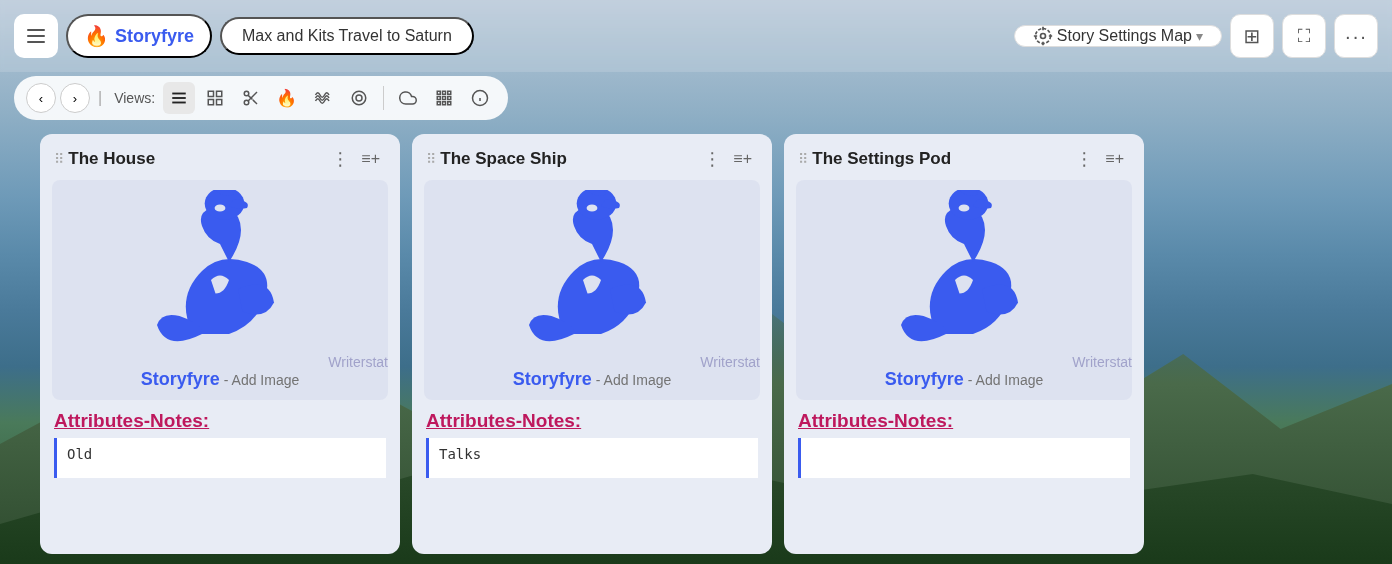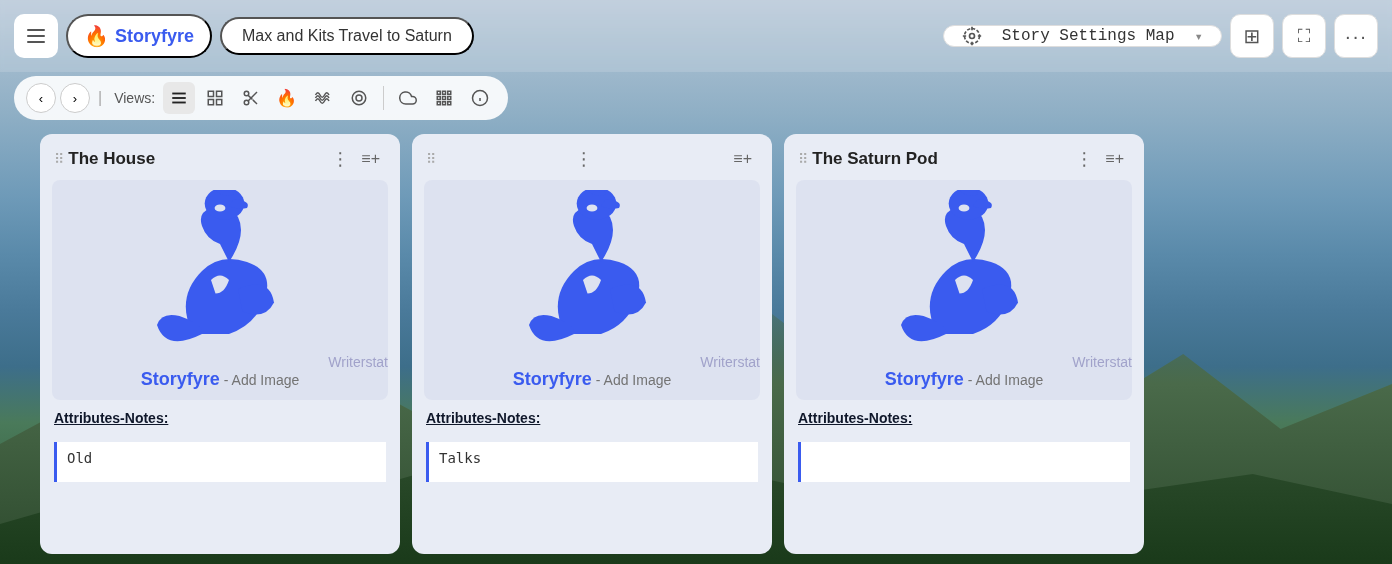--- a/index.html
+++ b/index.html
@@ -105,31 +105,30 @@
       color: #333;
       cursor: pointer;
       flex-shrink: 0;
     }
 
     .spacer { flex: 1; }
 
     .settings-map-btn {
       display: flex;
       align-items: center;
-      gap: 20px;
+      gap: 4px;
       background: white;
       border: 1px solid #ddd;
       border-radius: 24px;
       padding: 0 18px;
       font-size: 16px;
       font-weight: 500;
       color: #333;
       cursor: pointer;
       flex-shrink: 0;
-      font-family: Liberation Mono, monospace;
     }
 
     .icon-btn {
       width: 44px;
       height: 44px;
       border-radius: 10px;
       background: white;
       border: 1px solid #ddd;
       cursor: pointer;
       display: flex;
@@ -321,25 +320,25 @@
       color: #737373;
       margin-left: 2px;
     }
 
     .card-body {
       padding: 10px 14px;
       flex: 1;
     }
 
     .attr-notes-label {
-      font-size: 14px;
+      font-size: 19px;
       font-weight: 600;
-      color: #0f172a;
+      color: #be185d;
       text-decoration: underline;
-      margin-bottom: 16px;
+      margin-bottom: 6px;
     }
 
     .attr-notes-input {
       width: 100%;
       min-height: 40px;
       border: none;
       border-left: 3px solid #3a5bef;
       background: white;
       padding: 8px 10px;
       font-size: 14px;
@@ -542,20 +541,21 @@
     </div>
     <div class="card-body">
       <div class="attr-notes-label">Attributes-Notes:</div>
       <textarea class="attr-notes-input" rows="1" style="">Old</textarea>
     </div>
   </div>
 
   <div class="card">
     <div class="card-header">
       <span class="card-drag-icon">⠿</span>
+      <span class="card-title">The Space Ship</span>
       <button class="card-menu-btn">⋮</button>
       <button class="card-add-btn">≡+</button>
     </div>
     <div class="card-image-area">
       <svg class="storyfyre-logo" viewBox="0 0 200 200">
         <g transform="translate(100,100)">
           <path d="M-30,60 Q-50,20 -20,-10 Q0,-30 30,-20 Q60,-10 50,20 Q40,50 10,60 Z" fill="#3a5bef"></path>
           <path d="M10,-20 Q30,-50 20,-70 Q10,-85 -10,-80 Q-25,-75 -20,-60 Q-15,-45 0,-40 Z" fill="#3a5bef"></path>
           <ellipse cx="5" cy="-85" rx="22" ry="18" fill="#3a5bef"></ellipse>
           <path d="M15,-90 Q35,-88 30,-80 Q20,-78 10,-82 Z" fill="#3a5bef"></path>
@@ -574,21 +574,21 @@
     </div>
     <div class="card-body">
       <div class="attr-notes-label">Attributes-Notes:</div>
       <textarea class="attr-notes-input" rows="1" style="">Talks</textarea>
     </div>
   </div>
 
   <div class="card">
     <div class="card-header">
       <span class="card-drag-icon">⠿</span>
-      <span class="card-title">The Saturn Pod</span>
+      <span class="card-title">The Settings Pod</span>
       <button class="card-menu-btn">⋮</button>
       <button class="card-add-btn">≡+</button>
     </div>
     <div class="card-image-area">
       <svg class="storyfyre-logo" viewBox="0 0 200 200">
         <g transform="translate(100,100)">
           <path d="M-30,60 Q-50,20 -20,-10 Q0,-30 30,-20 Q60,-10 50,20 Q40,50 10,60 Z" fill="#3a5bef"></path>
           <path d="M10,-20 Q30,-50 20,-70 Q10,-85 -10,-80 Q-25,-75 -20,-60 Q-15,-45 0,-40 Z" fill="#3a5bef"></path>
           <ellipse cx="5" cy="-85" rx="22" ry="18" fill="#3a5bef"></ellipse>
           <path d="M15,-90 Q35,-88 30,-80 Q20,-78 10,-82 Z" fill="#3a5bef"></path>

